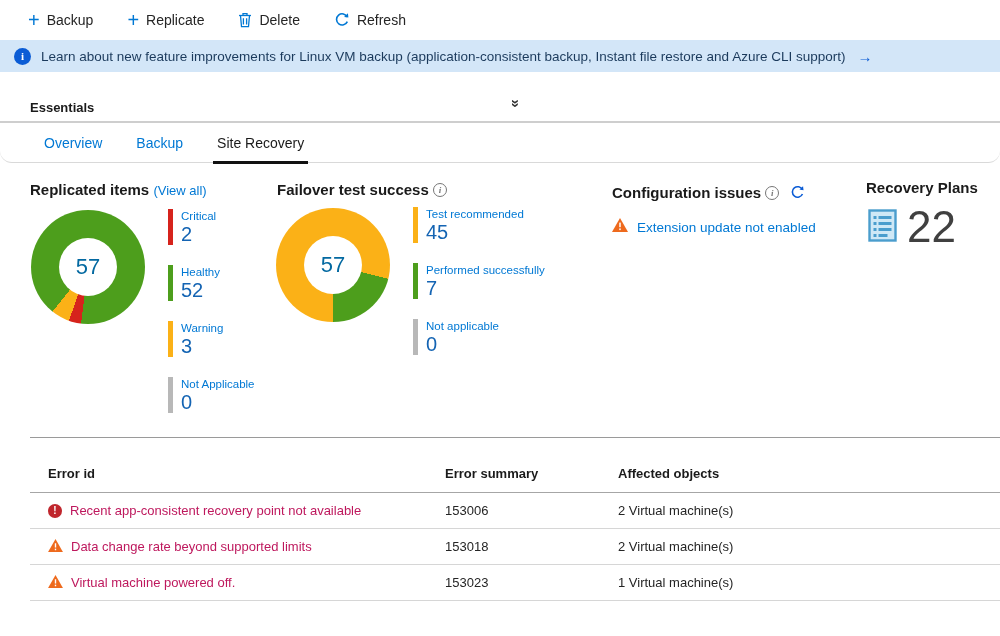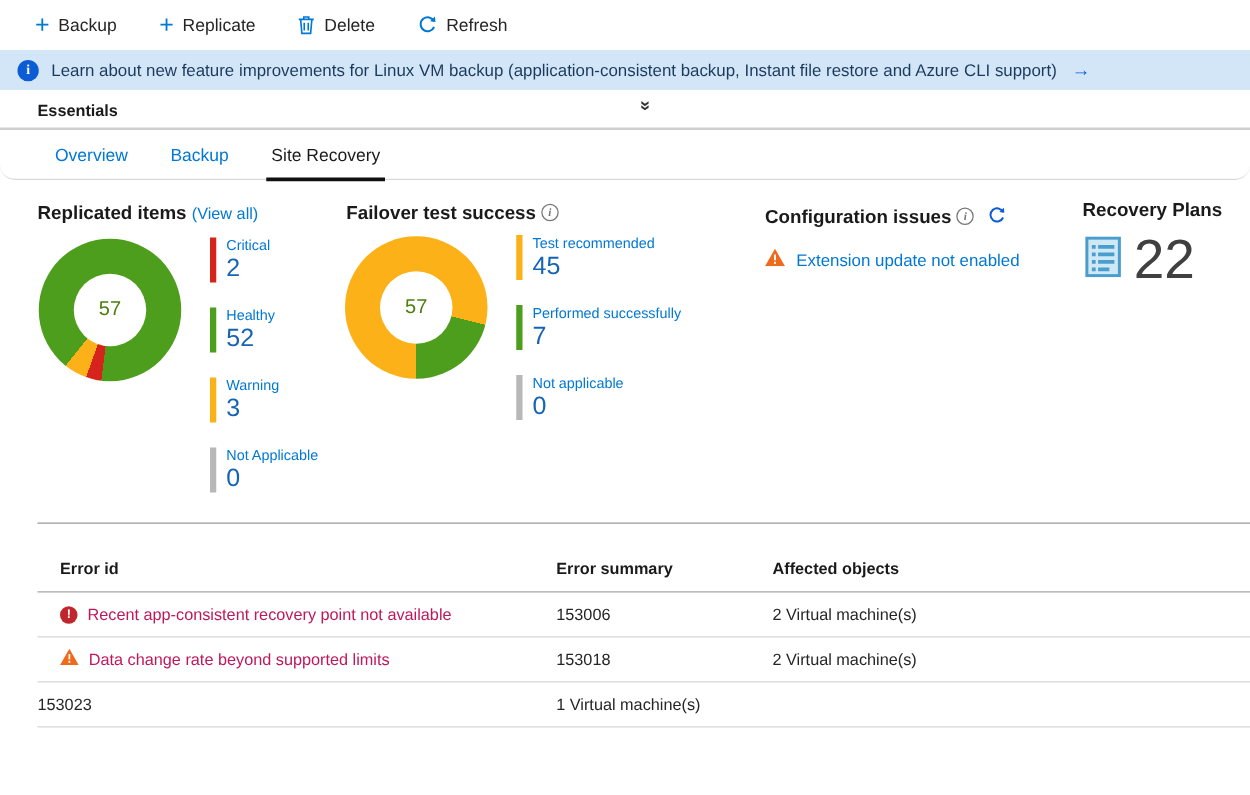--- a/index.html
+++ b/index.html
@@ -16,21 +16,21 @@
   
   .banner { height:32px; background:#d3e6f8; display:flex; align-items:center;
     padding-left:14px; gap:10px; }
   .info-badge { width:17px; height:17px; border-radius:50%; background:#0b5cd5; color:#fff;
     font-size:11px; font-weight:bold; display:flex; align-items:center; justify-content:center;
     font-family:"Liberation Serif", serif; flex:0 0 auto; }
   .banner-text { font-size:13.5px; color:#1b3a5c; }
   .banner-arrow { color:#0b5cd5; font-size:15px; margin-left:2px; }
 
   
-  .essentials { height:30px; margin-top:2px; position:relative; display:flex; align-items:center;
+  .essentials { height:30px; margin-top:21px; position:relative; display:flex; align-items:center;
     padding-left:30px; border-bottom:2px solid #cecece; }
   .essentials-label { font-size:13px; font-weight:bold; color:#1a1a1a; }
   .collapse-chevron { position:absolute; left:512px; top:2px; color:#333; font-size:15px;
     font-weight:bold; display:inline-block; transform:rotate(90deg); cursor:pointer; }
 
   
   .tabs { height:40px; display:flex; align-items:flex-end; padding-left:40px;
     border-bottom:1px solid #d9d9d9; margin:0 0 0 0;border-radius:12px; }
   .tab { font-size:14px; padding:0 4px 10px; margin-right:26px; color:#0078d4; cursor:pointer;
     border-bottom:3px solid transparent; margin-bottom:-2px; }
@@ -45,21 +45,21 @@
     font-family:"Liberation Serif", serif; font-style:italic; vertical-align:2px; cursor:pointer; }
 
   .donut { position:absolute; width:114px; height:114px; border-radius:50%;
     display:flex; align-items:center; justify-content:center; cursor:pointer; }
   .donut1 { left:31px; top:47px;
     background:conic-gradient(#4d9e1c 0deg 187deg,#d6231c 187deg 199.6deg,#fbb117 199.6deg 218.5deg,#4d9e1c 218.5deg 360deg); }
   .donut2 { left:276px; top:45px;
     background:conic-gradient(#fbb117 0deg 104deg,#4d9e1c 104deg 180deg,#fbb117 180deg 360deg); }
   .hole { width:58px; height:58px; background:#fff; border-radius:50%;
     display:flex; align-items:center; justify-content:center; }
-  .hole span { font-size:16px; color:#4d7c0f;text-align:right; }
+  .hole span { font-size:22px; color:#0369a1;text-align:right; }
 
   .legend { position:absolute; display:flex; flex-direction:column; gap:20px; }
   .legend-item { display:flex; gap:8px; cursor:pointer; }
   .legend-bar { width:5px; height:36px; flex:0 0 auto; }
   .legend-label { font-size:11.5px; color:#0078d4; line-height:14px; }
   .legend-value { font-size:20px; color:#1464b3; line-height:22px; }
 
   .config-issue-row { position:absolute; left:612px; top:55px; display:flex; align-items:center;
     gap:9px; cursor:pointer; }
   .config-issue-link { font-size:13.5px; color:#0078d4; }
@@ -278,16 +278,26 @@
             <rect x="7.25" y="10.4" width="1.5" height="1.7" fill="#fff"></rect>
           </svg>
       </span>
       <span class="row-link">Data change rate beyond supported limits</span>
     </div>
     <div class="cell-plain">153018</div>
     <div class="cell-plain">2 Virtual machine(s)</div>
   </div>
 
   <div class="trow">
+    <div class="cell-summary">
+      <span>
+        <svg width="15" height="13" viewBox="0 0 16 14">
+            <path d="M8 0L16 14H0z" fill="#ee6a1d"></path>
+            <rect x="7.25" y="4.6" width="1.5" height="4.6" fill="#fff"></rect>
+            <rect x="7.25" y="10.4" width="1.5" height="1.7" fill="#fff"></rect>
+          </svg>
+      </span>
+      <span class="row-link">Virtual machine powered off.</span>
+    </div>
     <div class="cell-plain">153023</div>
     <div class="cell-plain">1 Virtual machine(s)</div>
   </div>
 </div>
 
 </body></html>

